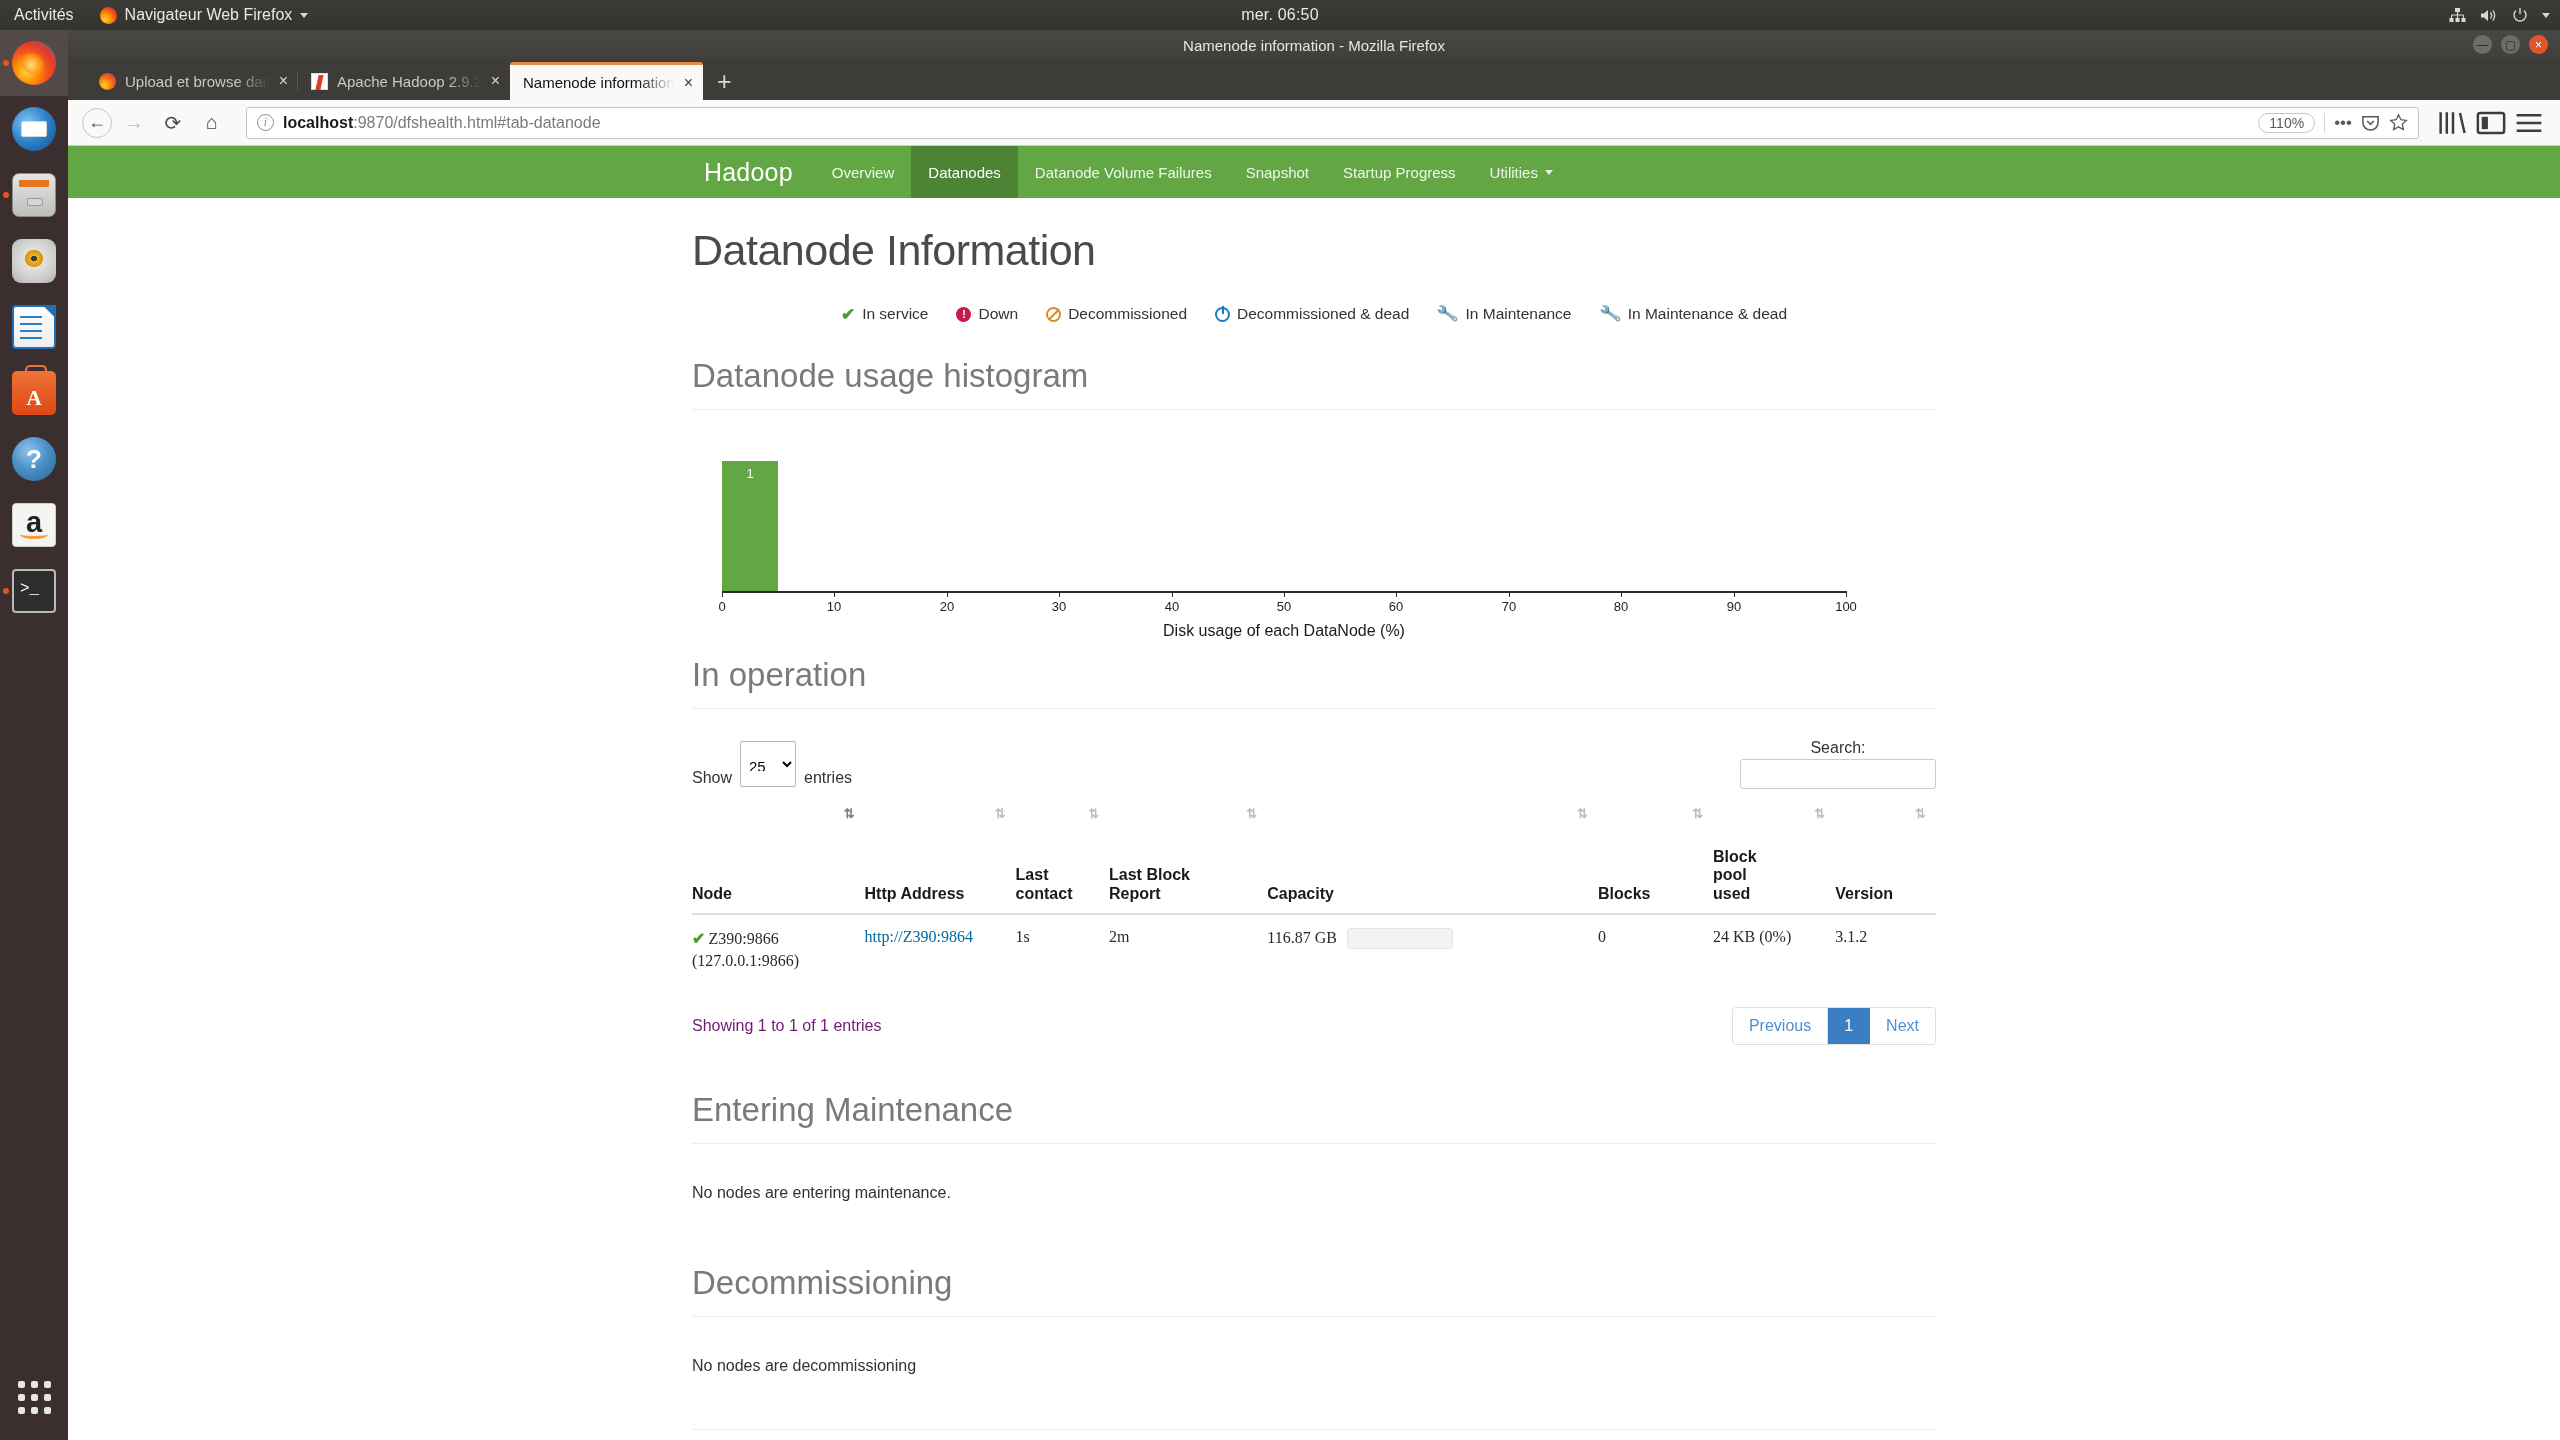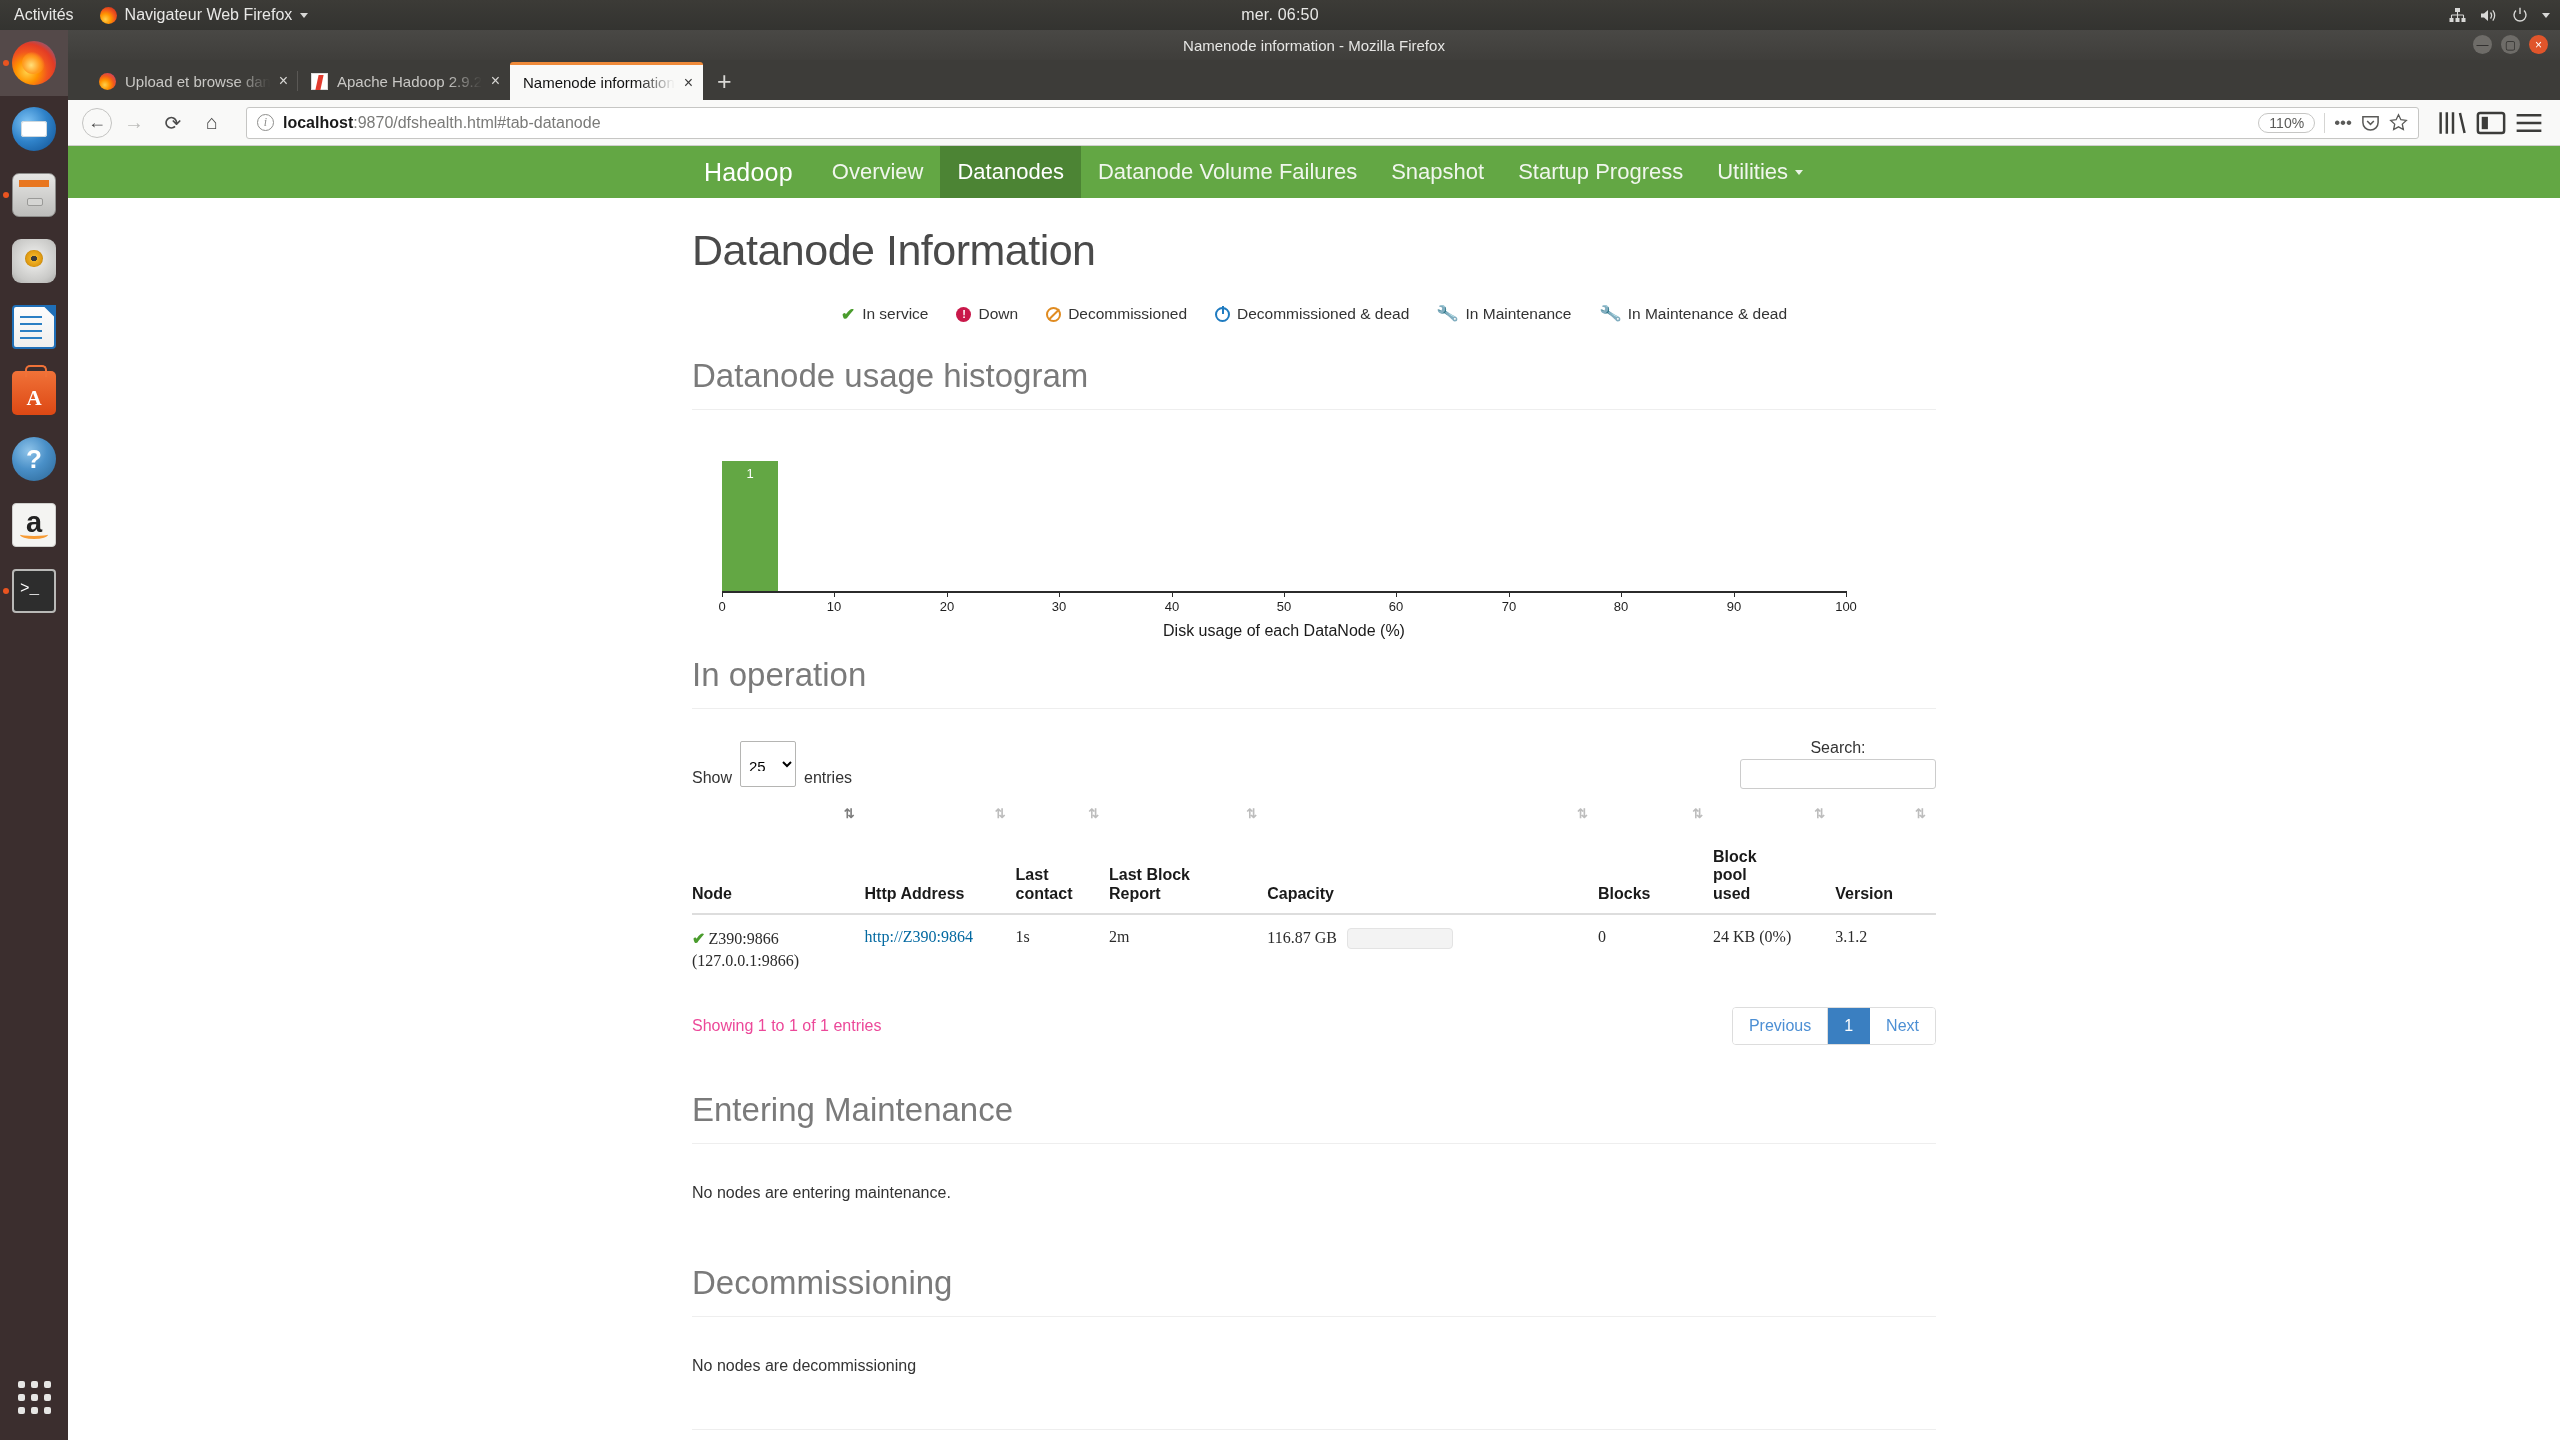--- a/index.html
+++ b/index.html
@@ -183,21 +183,21 @@
   #hadoop-nav {
     height: 52px; background: #63a744; display: flex; align-items: stretch;
     padding-left: 614px; color: #fff;
   }
   #hadoop-nav .brand {
     display: flex; align-items: center; padding: 0 22px;
     font-size: 25px; color: #fff; letter-spacing: .2px;
   }
   #hadoop-nav .nav-link {
     display: flex; align-items: center; padding: 0 17px;
-    font-size: 22px; color: #f0f6ed;
+    font-size: 15px; color: #f0f6ed;
   }
   #hadoop-nav .nav-link.active { background: #4c8434; color: #fff; }
   #hadoop-nav .nav-link .cc {
     width:0;height:0;margin-left:7px;
     border-left:4px solid transparent;border-right:4px solid transparent;border-top:5px solid #eaf3e6;
   }
 
   #content {
     width: 1244px; margin: 0 auto; padding-top: 28px; color: #333;
   }
@@ -288,21 +288,21 @@
   .node-cell .chk { color:#4a9c2d; font-weight:bold; margin-right:3px; }
   .link { color: #0369a1; text-decoration: none; }
   .cap-wrap { display:flex; align-items:center; gap:10px; }
   .cap-bar {
     width: 106px; height: 21px; background: #f3f3f3; border-radius: 4px;
     border: 1px solid #e3e3e3; overflow: hidden;
   }
   .cap-fill { height: 100%; width: 6%; background: #5cb85c; }
 
   .dt-bottom { display:flex; align-items:center; justify-content:space-between; margin-top: 22px; }
-  .dt-info { font-size:16px; color:#ec4899; }
+  .dt-info { font-size:16px; color:#701a75; }
   .pager { display:flex; border:1px solid #dddddd; border-radius:4px; overflow:hidden; }
   .pager a {
     padding: 9px 16px; font-size:16px; color:#4c8fd4; background:#fff;
     border-right:1px solid #dddddd; text-decoration:none;
   }
   .pager a:last-child { border-right:none; }
   .pager a.cur { background:#3a7fc1; color:#fff; border-color:#3a7fc1; }
 
   .empty-note { font-size:16px; color:#333; padding: 10px 0 40px 0; }
   #footer-rule { border-top:1px solid #eeeeee; margin-top: 14px; padding-top: 26px; }

